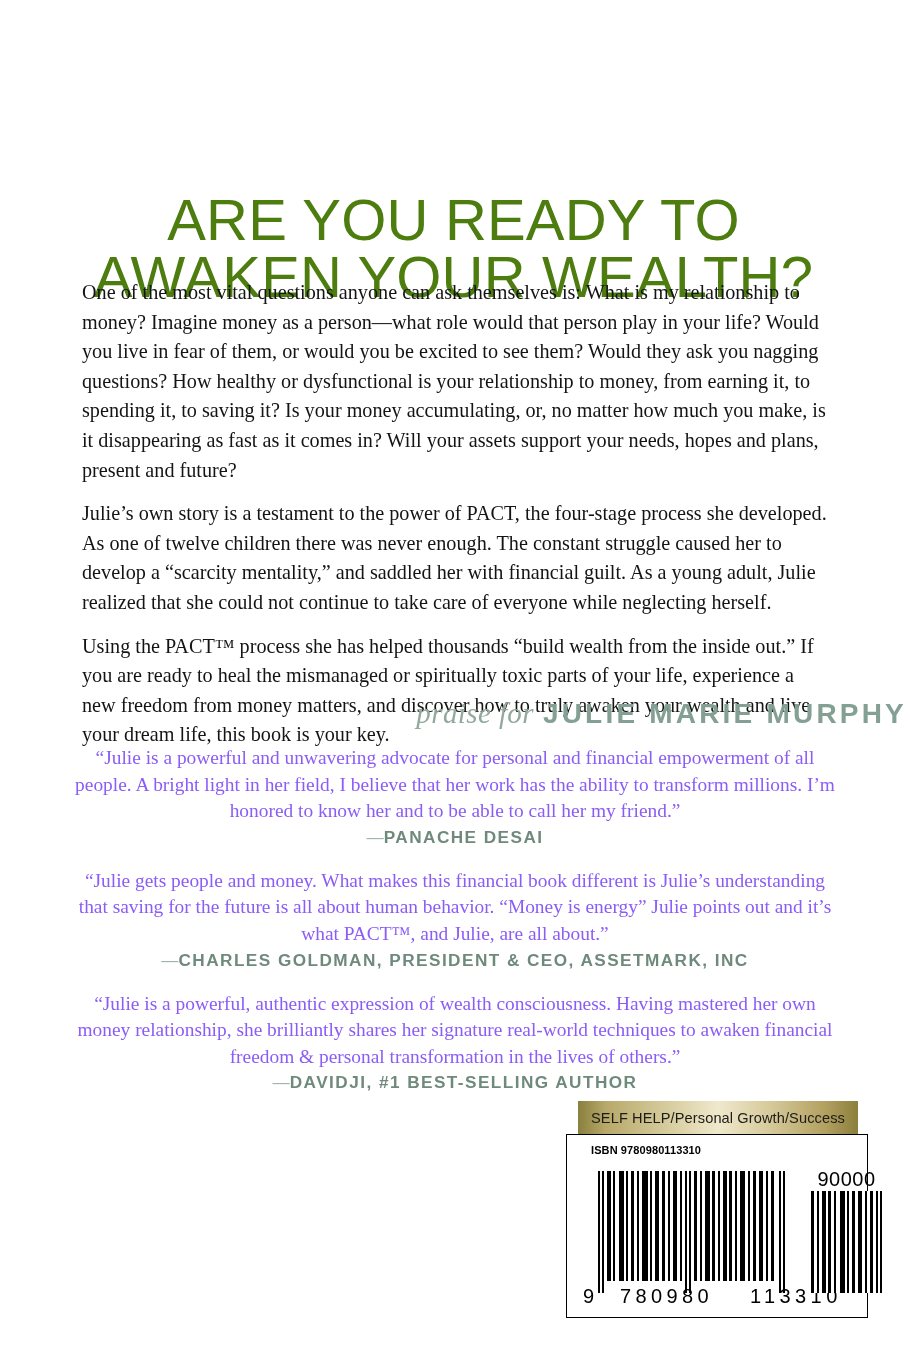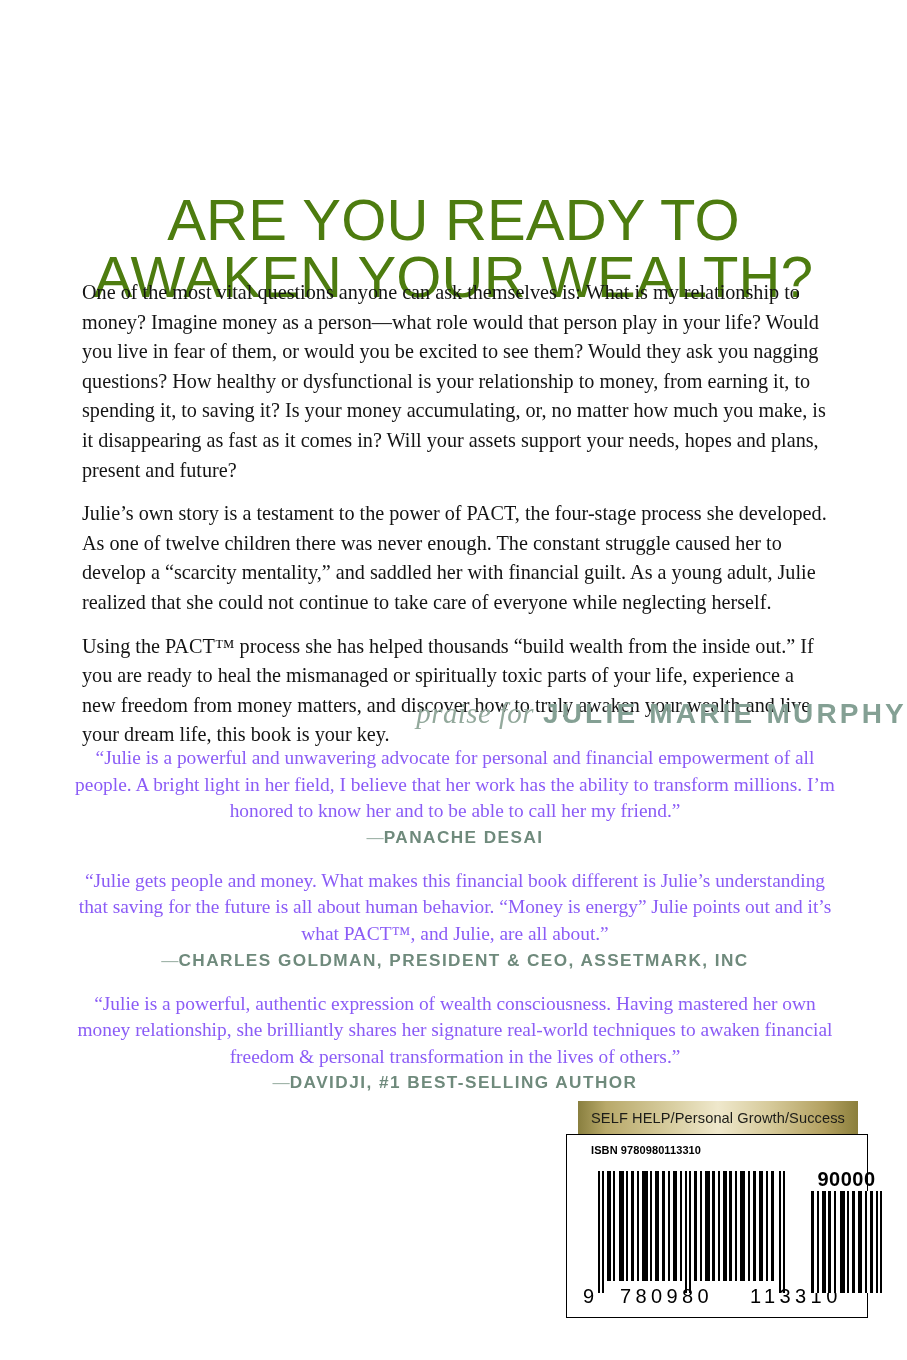--- a/index.html
+++ b/index.html
@@ -186,21 +186,20 @@
   .addon-text {
     position: absolute;
     left: 243px;
     top: 33px;
     width: 73px;
     text-align: center;
     font-family: "Liberation Sans", sans-serif;
     font-size: 20px;
     color: #000000;
     letter-spacing: 0.5px;
-    font-weight: bold;
   }
   .ean-digits {
     position: absolute;
     left: 13px;
     top: 150px;
     width: 212px;
     height: 26px;
     font-family: "Liberation Sans", sans-serif;
     font-size: 20px;
     color: #000000;

